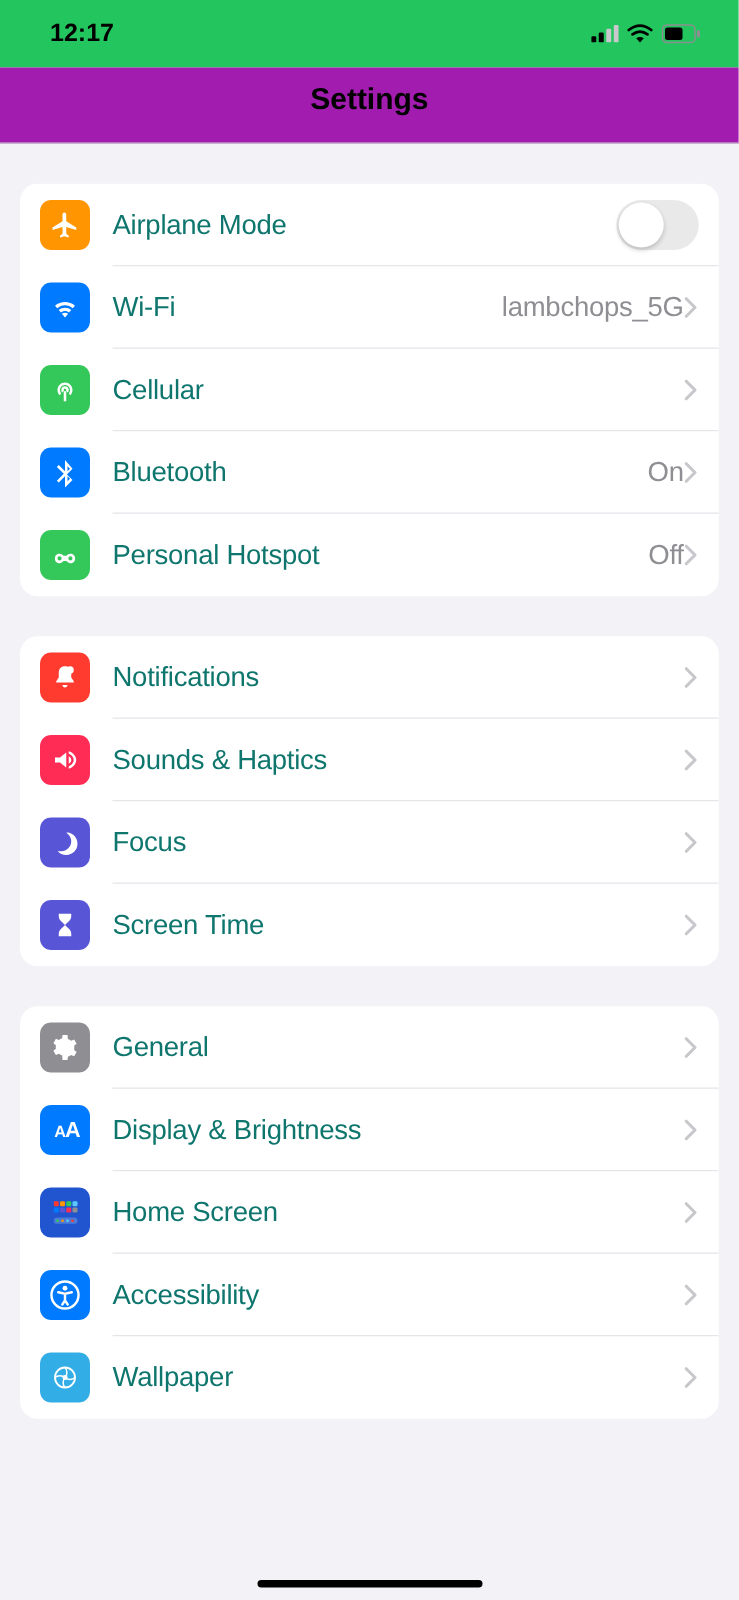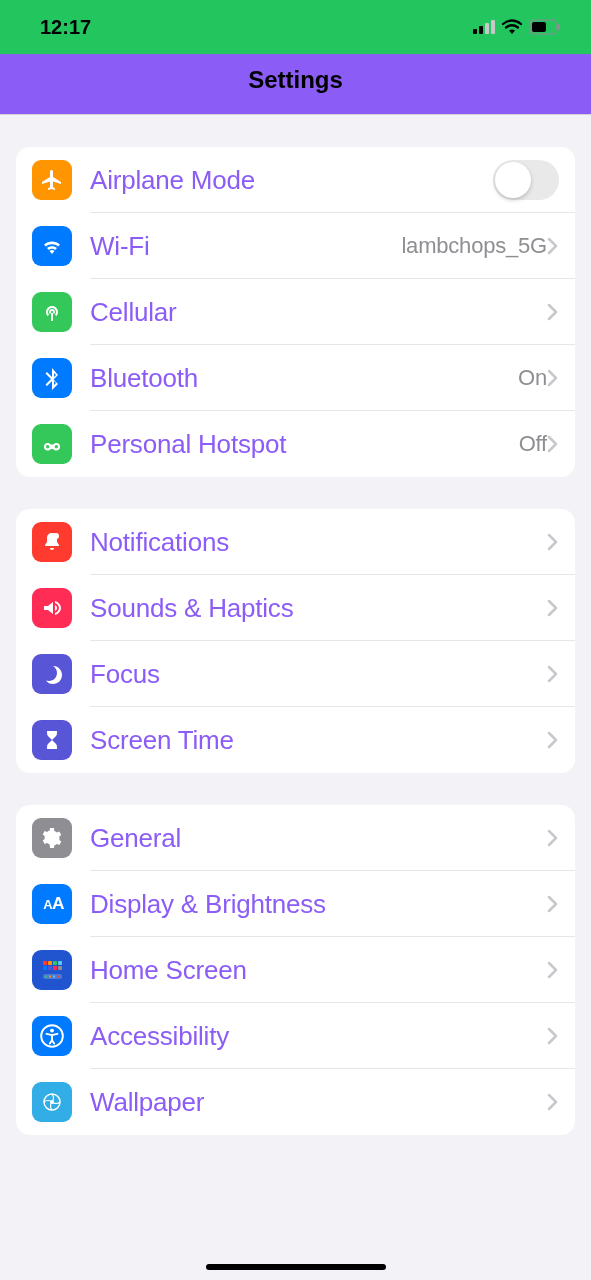--- a/index.html
+++ b/index.html
@@ -23,21 +23,21 @@
       font-size: 20px;
       font-weight: 600;
       color: #000;
     }
     .status-icons {
       display: flex;
       align-items: center;
       gap: 6px;
     }
     .header {
-      background: #8b5cf6;
+      background: #a21caf;
       padding: 12px 0 20px;
       text-align: center;
       border-bottom: 1px solid #d1d1d6;
     }
     .header-title {
       font-size: 24px;
       font-weight: 700;
       color: #000;
     }
     .content {
@@ -70,22 +70,22 @@
       width: 40px;
       height: 40px;
       border-radius: 9px;
       display: flex;
       align-items: center;
       justify-content: center;
       flex-shrink: 0;
       margin-right: 18px;
     }
     .row-label {
-      font-size: 26px;
-      color: #8b5cf6;
+      font-size: 22px;
+      color: #0f766e;
       flex: 1;
       letter-spacing: -0.2px;
     }
     .row-value {
       font-size: 22px;
       color: #8e8e93;
       margin-right: 0;
       letter-spacing: -0.2px;
     }
     .chevron {

